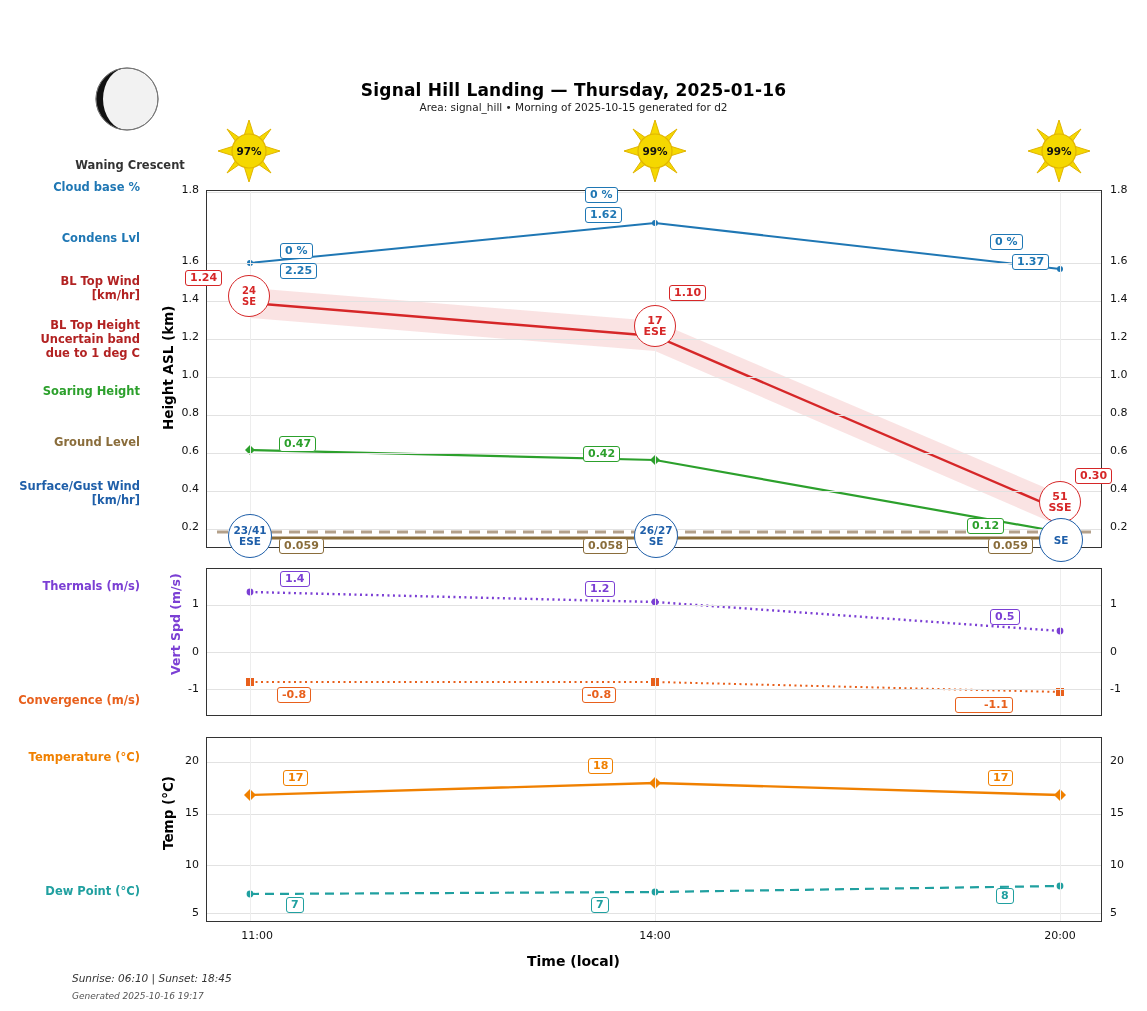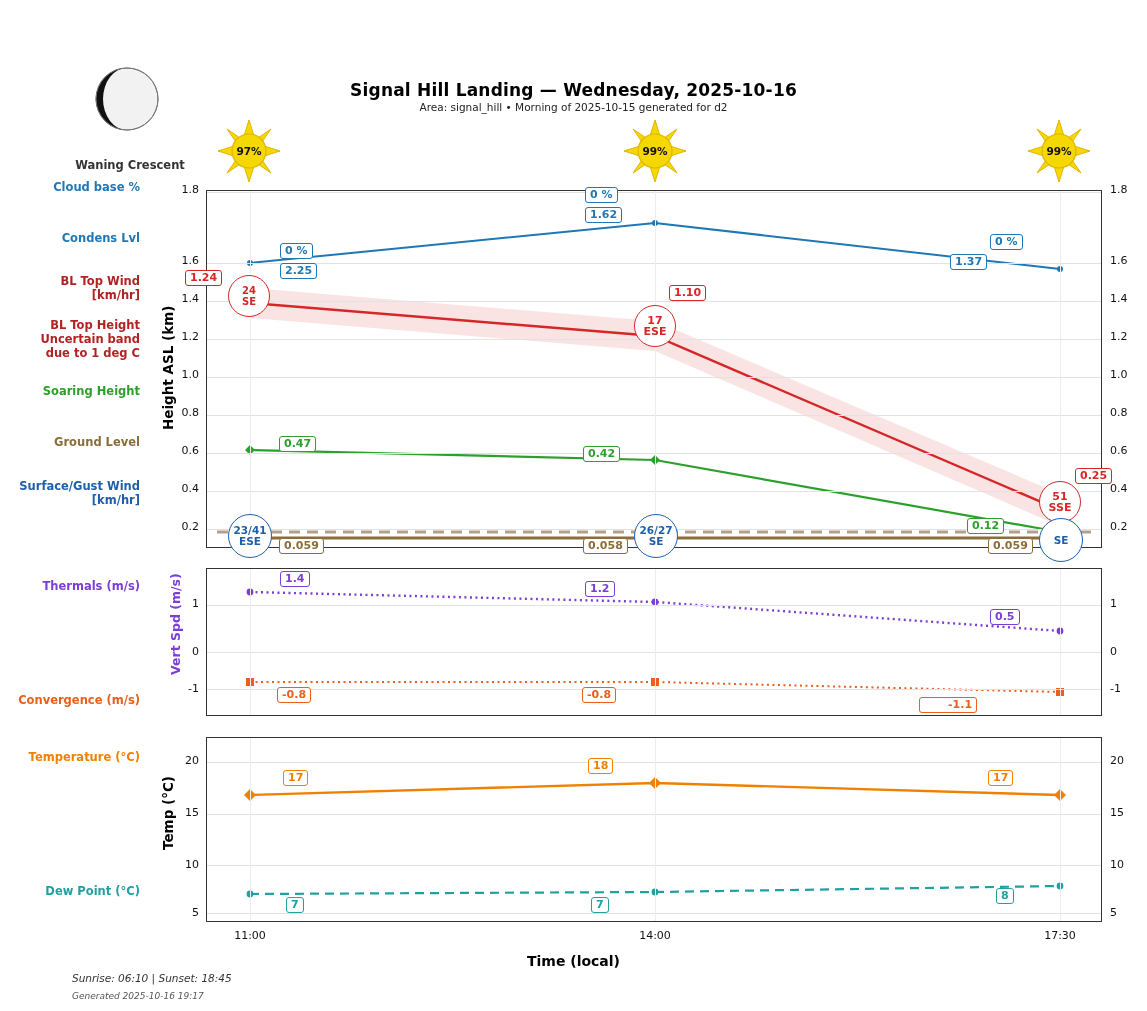--- a/index.html
+++ b/index.html
@@ -59,21 +59,21 @@
     font-weight:bold;line-height:11px;
   }
   
   #foot1{left:72px;top:972px;font-size:10.5px;font-style:italic;color:#333;}
   #foot2{left:72px;top:991px;font-size:9px;font-style:italic;color:#555;}
   svg{display:block;}
 </style>
 </head>
 <body>
 
-<div class="abs" id="title">Signal Hill Landing — Wednesday, 2025-10-16</div>
+<div class="abs" id="title">Signal Hill Landing — Thursday, 2025-01-16</div>
 <div class="abs" id="subtitle">Area: signal_hill • Morning of 2025-10-15 generated for d2</div>
 
 <div class="abs" id="moon-wrap">
   <svg width="66" height="66" viewBox="0 0 66 66">
     <circle cx="33" cy="33" r="31" fill="#f2f2f2" stroke="#777" stroke-width="1"></circle>
     <path d="M33 2 A31 31 0 1 0 33 64 A24 31 0 1 1 33 2 Z" fill="#111"></path>
     <circle cx="33" cy="33" r="31" fill="none" stroke="#777" stroke-width="1"></circle>
   </svg>
 </div>
 <div class="abs" id="moon-label">Waning Crescent</div>
@@ -180,25 +180,25 @@
 
     <line x1="43" y1="347" x2="853" y2="347" stroke="#8a6d3b" stroke-width="3"></line>
     <line x1="10" y1="341" x2="884" y2="341" stroke="#b3a08a" stroke-width="3" stroke-dasharray="11,7"></line>
   </svg>
 
   <div class="vbox" style="left:73px;top:52px;color:#1f77b4;border-color:#1f77b4;">0 %</div>
   <div class="vbox" style="left:73px;top:72px;color:#1f77b4;border-color:#1f77b4;">2.25</div>
   <div class="vbox" style="left:378px;top:-4px;color:#1f77b4;border-color:#1f77b4;">0 %</div>
   <div class="vbox" style="left:378px;top:16px;color:#1f77b4;border-color:#1f77b4;">1.62</div>
   <div class="vbox" style="left:783px;top:43px;color:#1f77b4;border-color:#1f77b4;">0 %</div>
-  <div class="vbox" style="left:743px;top:63px;color:#1f77b4;border-color:#1f77b4;">1.37</div>
+  <div class="vbox" style="left:805px;top:63px;color:#1f77b4;border-color:#1f77b4;">1.37</div>
 
   <div class="vbox" style="left:-22px;top:79px;color:#d62728;border-color:#d62728;">1.24</div>
   <div class="vbox" style="left:462px;top:94px;color:#d62728;border-color:#d62728;">1.10</div>
-  <div class="vbox" style="left:868px;top:277px;color:#d62728;border-color:#d62728;">0.25</div>
+  <div class="vbox" style="left:868px;top:277px;color:#d62728;border-color:#d62728;">0.30</div>
 
   <div class="vbox" style="left:72px;top:245px;color:#2ca02c;border-color:#2ca02c;">0.47</div>
   <div class="vbox" style="left:376px;top:255px;color:#2ca02c;border-color:#2ca02c;">0.42</div>
   <div class="vbox" style="left:760px;top:327px;color:#2ca02c;border-color:#2ca02c;">0.12</div>
 
   <div class="vbox" style="left:72px;top:347px;color:#8a6d3b;border-color:#8a6d3b;">0.059</div>
   <div class="vbox" style="left:376px;top:347px;color:#8a6d3b;border-color:#8a6d3b;">0.058</div>
   <div class="vbox" style="left:781px;top:347px;color:#8a6d3b;border-color:#8a6d3b;">0.059</div>
 </div>
 
@@ -262,21 +262,21 @@
     <polyline points="43,113 448,113 853,123" fill="none" stroke="#e8601c" stroke-width="2" stroke-dasharray="2,3.5"></polyline>
     <rect x="39" y="109" width="8" height="8" fill="#e8601c"></rect>
     <rect x="444" y="109" width="8" height="8" fill="#e8601c"></rect>
     <rect x="849" y="119" width="8" height="8" fill="#e8601c"></rect>
   </svg>
   <div class="vbox" style="left:73px;top:2px;color:#7b3fd4;border-color:#7b3fd4;">1.4</div>
   <div class="vbox" style="left:378px;top:12px;color:#7b3fd4;border-color:#7b3fd4;">1.2</div>
   <div class="vbox" style="left:783px;top:40px;color:#7b3fd4;border-color:#7b3fd4;">0.5</div>
   <div class="vbox" style="left:70px;top:118px;color:#e8601c;border-color:#e8601c;">-0.8</div>
   <div class="vbox" style="left:375px;top:118px;color:#e8601c;border-color:#e8601c;">-0.8</div>
-  <div class="vbox" style="left:712px;top:128px;color:#e8601c;border-color:#e8601c;padding-left:28px;">-1.1</div>
+  <div class="vbox" style="left:748px;top:128px;color:#e8601c;border-color:#e8601c;padding-left:28px;">-1.1</div>
 </div>
 <div class="abs tick ytick-l" style="left:165px;top:597px;">1</div>
 <div class="abs tick ytick-l" style="left:165px;top:645px;">0</div>
 <div class="abs tick ytick-l" style="left:165px;top:682px;">-1</div>
 <div class="abs tick ytick-r" style="left:1110px;top:597px;">1</div>
 <div class="abs tick ytick-r" style="left:1110px;top:645px;">0</div>
 <div class="abs tick ytick-r" style="left:1110px;top:682px;">-1</div>
 
 <div class="abs panel" id="panel3" style="left:206px;top:737px;width:896px;height:185px;">
   <div class="gridline" style="top:24px;"></div>
@@ -305,19 +305,19 @@
 </div>
 <div class="abs tick ytick-l" style="left:165px;top:754px;">20</div>
 <div class="abs tick ytick-l" style="left:165px;top:806px;">15</div>
 <div class="abs tick ytick-l" style="left:165px;top:858px;">10</div>
 <div class="abs tick ytick-l" style="left:165px;top:906px;">5</div>
 <div class="abs tick ytick-r" style="left:1110px;top:754px;">20</div>
 <div class="abs tick ytick-r" style="left:1110px;top:806px;">15</div>
 <div class="abs tick ytick-r" style="left:1110px;top:858px;">10</div>
 <div class="abs tick ytick-r" style="left:1110px;top:906px;">5</div>
 
-<div class="abs tick" style="left:227px;top:929px;width:46px;text-align:center;">11:00</div>
+<div class="abs tick" style="left:227px;top:929px;width:46px;text-align:right;">11:00</div>
 <div class="abs tick" style="left:632px;top:929px;width:46px;text-align:center;">14:00</div>
-<div class="abs tick" style="left:1037px;top:929px;width:46px;text-align:center;">17:30</div>
+<div class="abs tick" style="left:1037px;top:929px;width:46px;text-align:center;">20:00</div>
 <div class="abs" id="xaxis-title">Time (local)</div>
 
 <div class="abs" id="foot1">Sunrise: 06:10 | Sunset: 18:45</div>
 <div class="abs" id="foot2">Generated 2025-10-16 19:17</div>
 
 </body></html>

